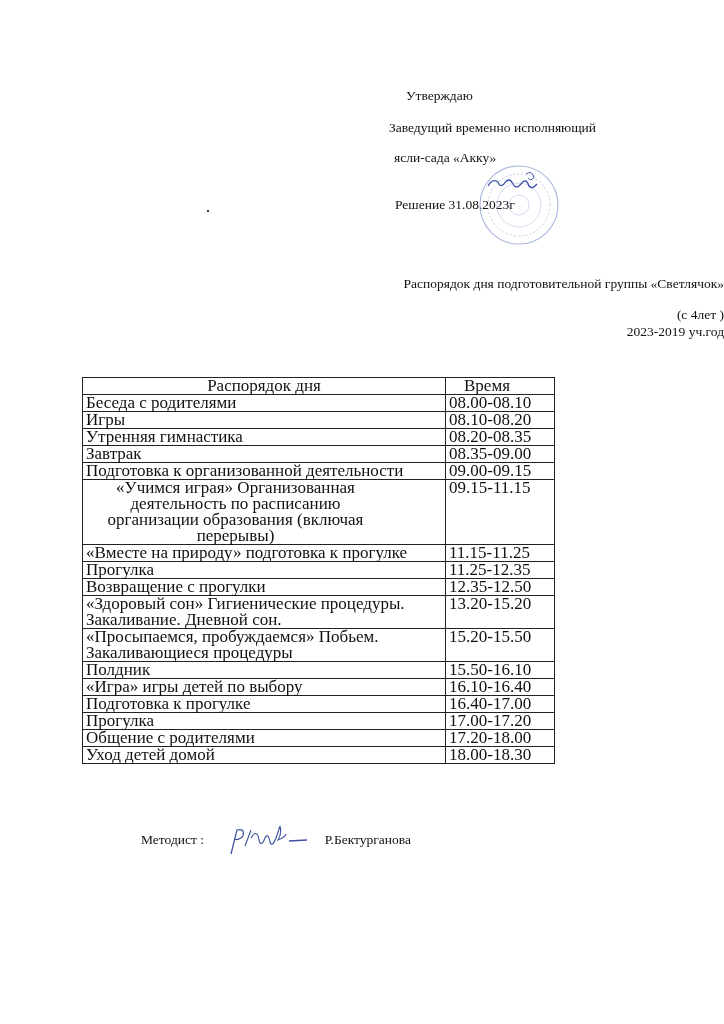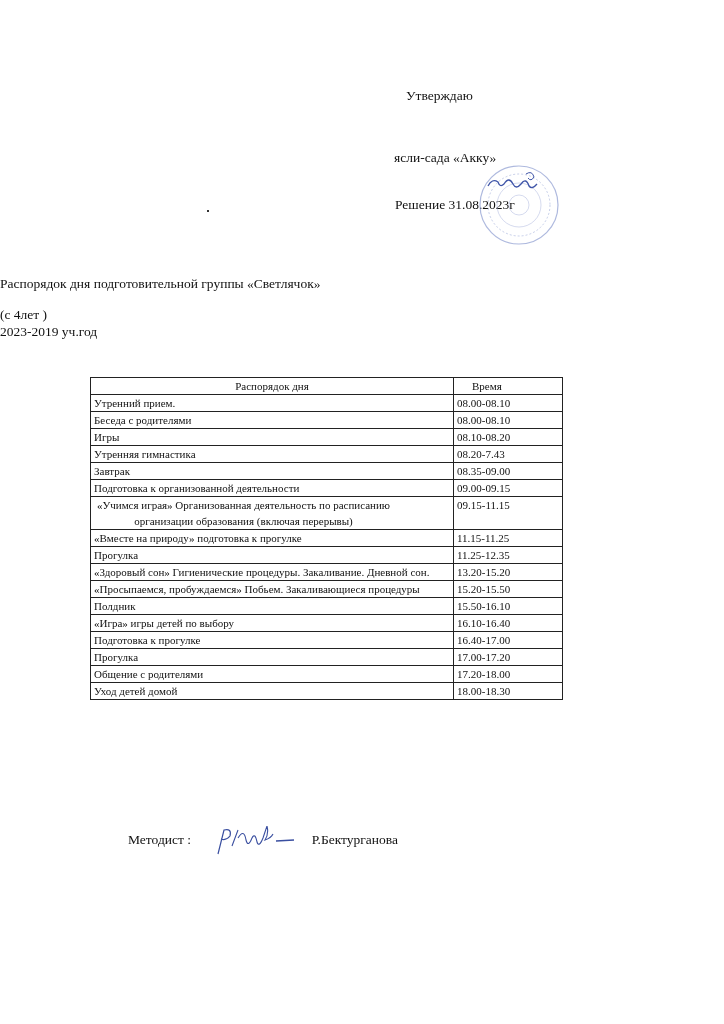--- a/index.html
+++ b/index.html
@@ -6,40 +6,41 @@
   body {
     width: 724px; height: 1024px; position: relative; overflow: hidden;
     font-family: "Liberation Serif", "DejaVu Serif", serif;
     color: #111111; font-size: 13.5px;
   }
   .approval { position: absolute; left: 0; top: 0; width: 724px; height: 260px; }
   .appr-line { position: absolute; white-space: nowrap; }
   .sig-underline { display: inline-block; width: 110px; border-bottom: 1px solid #222; margin-left: 4px; vertical-align: 2px; }
   .dot-mark { position: absolute; left: 207px; top: 210px; width: 2px; height: 2px; background: #333; }
   .stamp { position: absolute; left: 478px; top: 164px; width: 82px; height: 82px; }
-  .title { position: absolute; left: 0; width: 724px; text-align: left; }
+  .title { position: absolute; left: 0; width: 724px; text-align: right; }
   table.schedule {
-    position: absolute; left: 90px; top: 377px; width: 473px;
-    border-collapse: collapse; font-size: 11px;
+    position: absolute; left: 82px; top: 377px; width: 473px;
+    border-collapse: collapse; font-size: 17px;
   }
   table.schedule td, table.schedule th {
     border: 1px solid #222; padding: 0 3px; vertical-align: top;
     line-height: 16px; font-weight: normal; text-align: left;
   }
   table.schedule th { text-align: center; }
   table.schedule td.time, table.schedule th.time { width: 87px; }
   table.schedule th.time { text-align: left; padding-left: 18px; }
-  .methodist { position: absolute; left: 128px; top: 826px; white-space: nowrap; text-align: right; }
+  .methodist { position: absolute; left: 141px; top: 826px; white-space: nowrap; text-align: right; }
   .methodist .sig { display: inline-block; width: 90px; height: 30px; vertical-align: middle; margin: 0 6px 0 18px; }
 </style>
 </head>
 <body>
 
 <div class="approval">
   <div class="appr-line" style="left:406px; top:88px;">Утверждаю</div>
+  <div class="appr-line" style="left:389px; top:120px;">Заведущий временно исполняющий</div>
   <div class="appr-line" style="left:394px; top:150px;">ясли-сада «Акку»</div>
   <div class="appr-line" style="left:395px; top:197px;">Решение 31.08.2023г</div>
   <div class="dot-mark"></div>
   <svg class="stamp" viewBox="0 0 82 82">
     <circle cx="41" cy="41" r="39" fill="none" stroke="#8c9bd0" stroke-width="1.2" opacity="0.7"></circle>
     <circle cx="41" cy="41" r="31" fill="none" stroke="#9aa8d8" stroke-width="0.8" stroke-dasharray="2 2" opacity="0.7"></circle>
     <circle cx="41" cy="41" r="22" fill="none" stroke="#a6b2dc" stroke-width="0.8" opacity="0.6"></circle>
     <circle cx="41" cy="41" r="10" fill="none" stroke="#a6b2dc" stroke-width="0.8" opacity="0.6"></circle>
     <path d="M10 22 q4 -8 10 -4 q2 6 6 2 q5 -8 9 0 q3 6 8 0 q5 -7 8 2 q3 4 8 -2" fill="none" stroke="#3f55a8" stroke-width="1.3"></path>
     <path d="M48 10 q6 -4 8 3 q-3 5 -6 1" fill="none" stroke="#3f55a8" stroke-width="1"></path>
@@ -52,54 +53,54 @@
 
 <table class="schedule">
   <thead>
     <tr>
       <th>Распорядок дня</th>
       <th class="time">Время</th>
     </tr>
   </thead>
   <tbody>
     <tr>
-        <td> Утренний прием.</td>
-        <td class="time">08.00-08.10</td>
-      </tr>
-    <tr>
         <td>Беседа с родителями</td>
         <td class="time">08.00-08.10</td>
       </tr>
     <tr>
         <td>Игры</td>
         <td class="time">08.10-08.20</td>
       </tr>
     <tr>
         <td>Утренняя гимнастика</td>
-        <td class="time">08.20-7.43</td>
+        <td class="time">08.20-08.35</td>
       </tr>
     <tr>
         <td>Завтрак</td>
         <td class="time">08.35-09.00</td>
       </tr>
     <tr>
         <td>Подготовка к организованной деятельности</td>
         <td class="time">09.00-09.15</td>
       </tr>
     <tr>
         <td style="padding-right:60px;text-align:center;">«Учимся играя» Организованная деятельность по расписанию организации образования (включая перерывы)</td>
         <td class="time">09.15-11.15</td>
       </tr>
     <tr>
         <td>«Вместе на природу» подготовка к прогулке</td>
         <td class="time">11.15-11.25</td>
       </tr>
     <tr>
         <td>Прогулка</td>
         <td class="time">11.25-12.35</td>
+      </tr>
+    <tr>
+        <td>Возвращение с прогулки</td>
+        <td class="time">12.35-12.50</td>
       </tr>
     <tr>
         <td>«Здоровый сон» Гигиенические процедуры. Закаливание. Дневной сон.</td>
         <td class="time">13.20-15.20</td>
       </tr>
     <tr>
         <td>«Просыпаемся, пробуждаемся» Побьем. Закаливающиеся процедуры</td>
         <td class="time">15.20-15.50</td>
       </tr>
     <tr>

